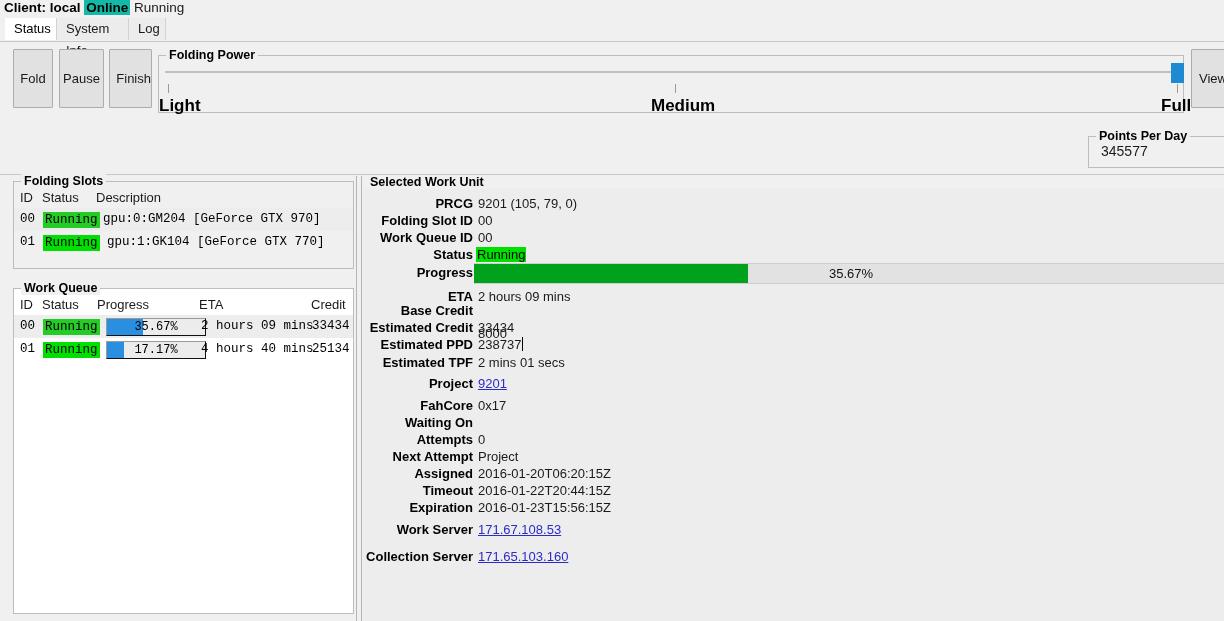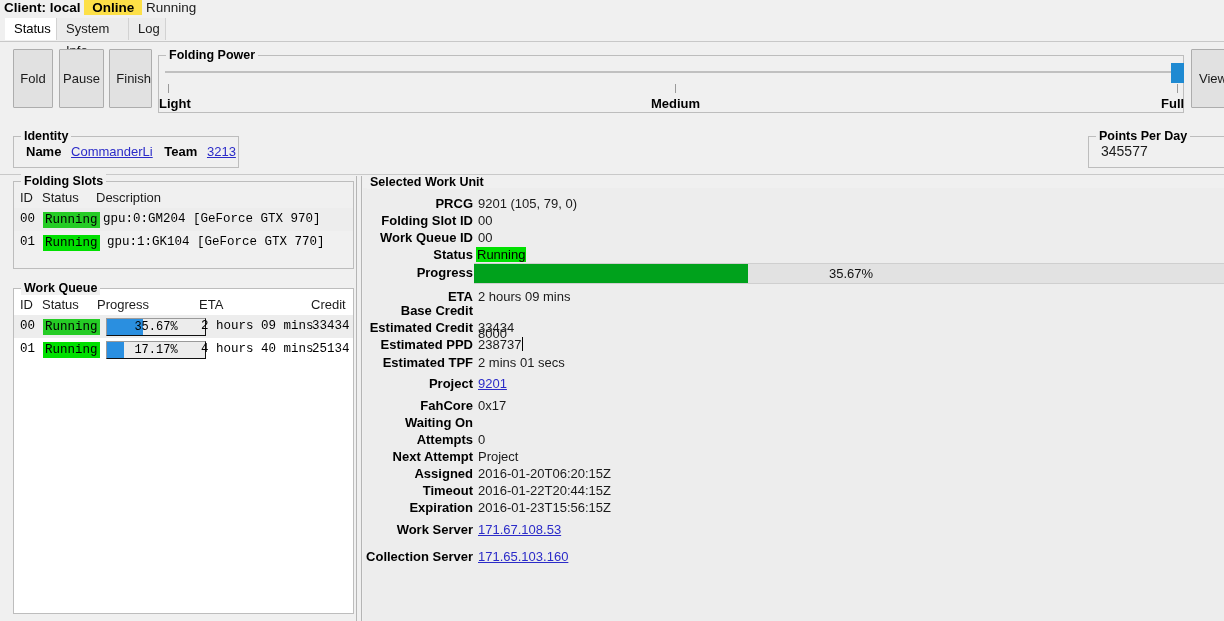--- a/index.html
+++ b/index.html
@@ -14,22 +14,22 @@
   #root { position: relative; width: 1224px; height: 621px; background: #f0f0f0; }
 
   
   .client-line {
     position: absolute; left: 4px; top: -1px;
     font-size: 13.5px; font-weight: bold; white-space: nowrap;
     line-height: 18px;
   }
   .client-line .lbl { font-weight: bold; }
   .client-line .online {
-    background: #fde047; color: #000; font-weight: bold;
-    padding: 0 8px;
+    background: #14b8a6; color: #000; font-weight: bold;
+    padding: 0 2px;
   }
   .client-line .running { font-weight: normal; color: #1a1a1a; }
 
   
   .tabbar {
     position: absolute; left: 0; top: 18px; width: 1224px; height: 23px;
     background: #f0f0f0;
     border-bottom: 1px solid #c8c8c8;
   }
   .tab {
@@ -75,21 +75,21 @@
   .slider-handle {
     position: absolute;
     width: 13px; height: 20px;
     background: #1f8ad2;
     border: 0;
   }
   .slider-tick {
     position: absolute; width: 1px; height: 9px; background: #9a9a9a;
   }
   .slider-label {
-    position: absolute; font-size: 13px; font-weight: bold; color: #000;
+    position: absolute; font-size: 17px; font-weight: bold; color: #000;
     white-space: nowrap;
   }
 
   
   .kv-bold { font-weight: bold; font-size: 13px; }
   .link {
     color: #2b2bc8; text-decoration: underline; font-size: 13px;
   }
 
   .ppd-value { position: absolute; font-size: 14px; color: #1a1a1a; }
@@ -210,29 +210,20 @@
 
     <div class="slider-tick" style="left:9px;top:28px;"></div>
     <div class="slider-tick" style="left:516px;top:28px;"></div>
     <div class="slider-tick" style="left:1018px;top:28px;"></div>
 
     <div class="slider-label" style="left:0px;top:40px;">Light</div>
     <div class="slider-label" style="left:492px;top:40px;">Medium</div>
     <div class="slider-label" style="left:1002px;top:40px;">Full</div>
   </div>
 
-  <div class="frame" style="left:13px;top:136px;width:226px;height:32px;">
-    <div class="legend">Identity</div>
-    <div style="position:absolute;left:12px;top:7px;white-space:nowrap;">
-      <span class="kv-bold">Name</span>
-      <span class="link" style="margin-left:6px;">CommanderLi</span>
-      <span class="kv-bold" style="margin-left:8px;">Team</span>
-      <span class="link" style="margin-left:6px;">3213</span>
-    </div>
-  </div>
 
   <div class="frame" style="left:1088px;top:136px;width:160px;height:32px;">
     <div class="legend">Points Per Day</div>
     <div class="ppd-value" style="left:12px;top:6px;">345577</div>
   </div>
 
   <div class="hsep" style="left:0px;top:174px;width:1224px;"></div>
 
   <div class="frame" style="left:13px;top:181px;width:341px;height:88px;">
     <div class="legend">Folding Slots</div>

